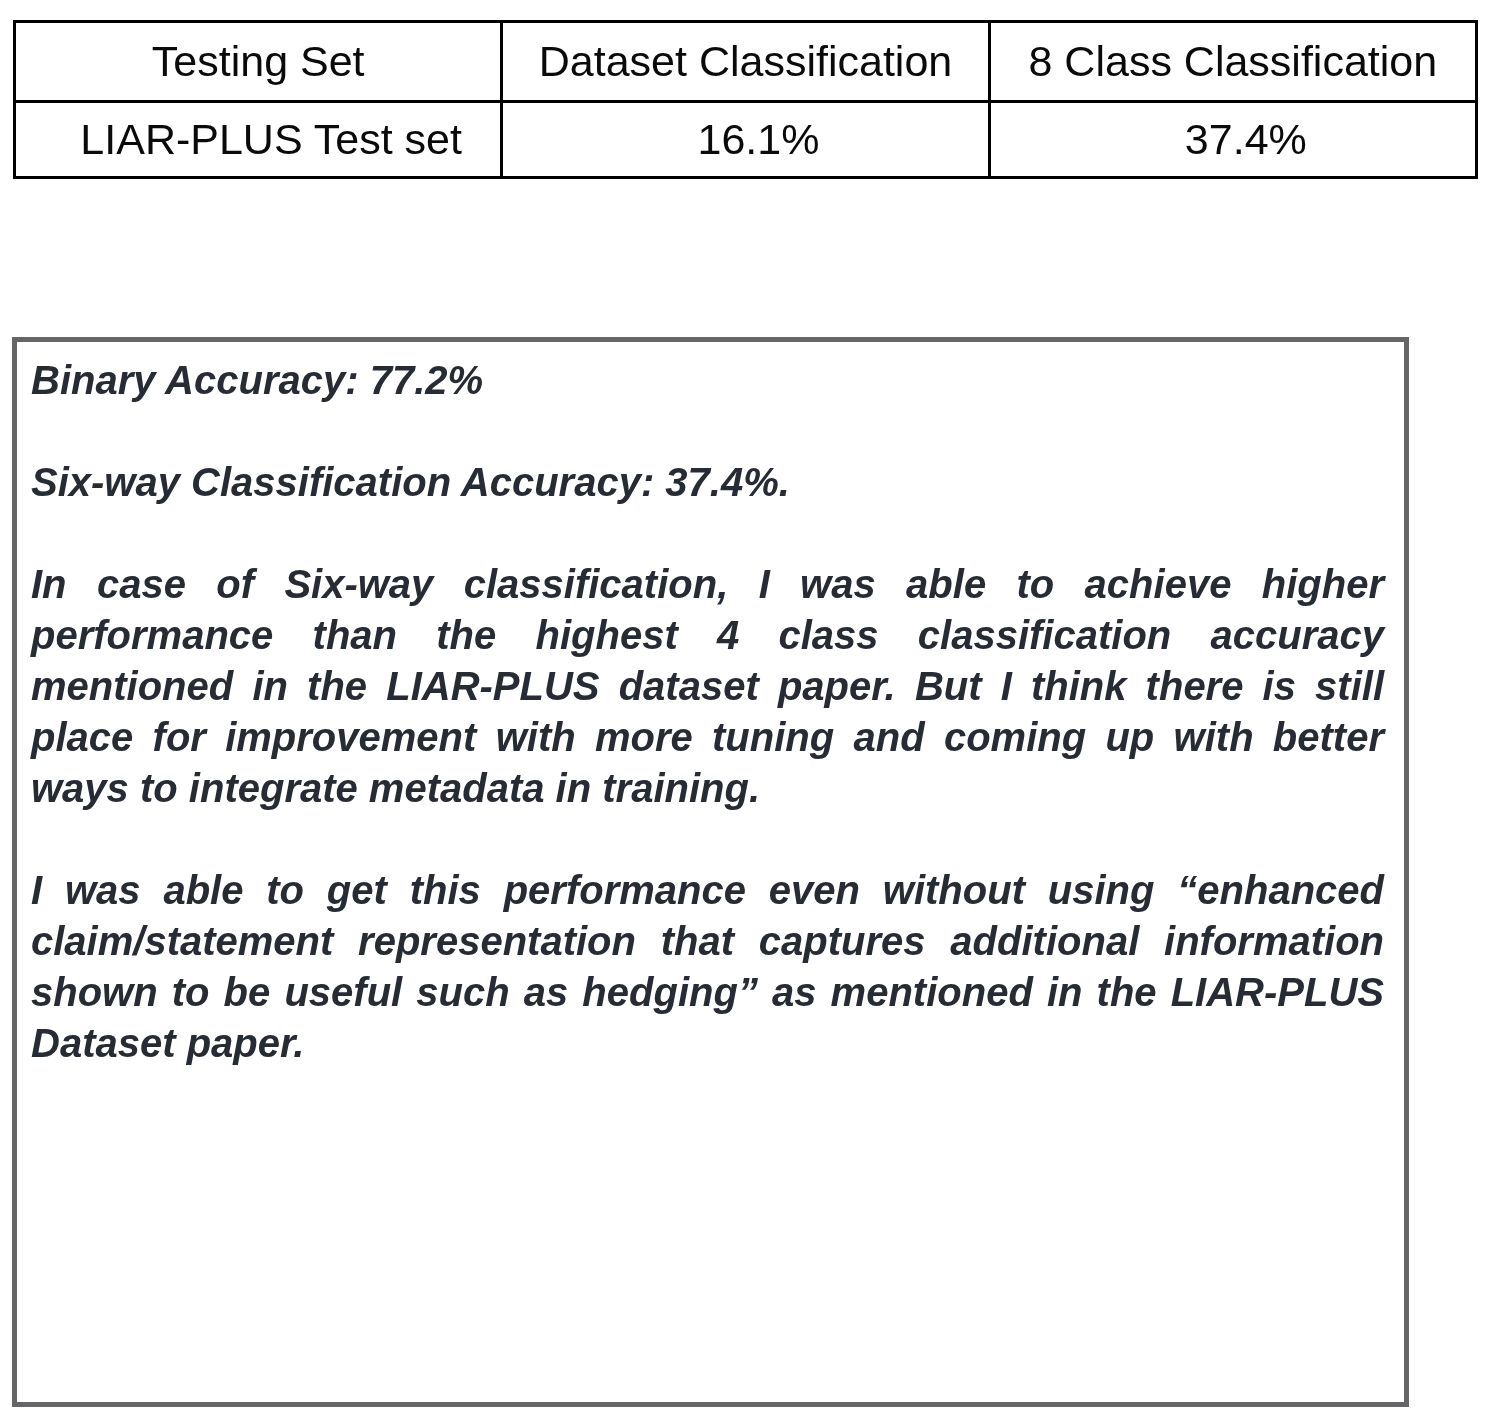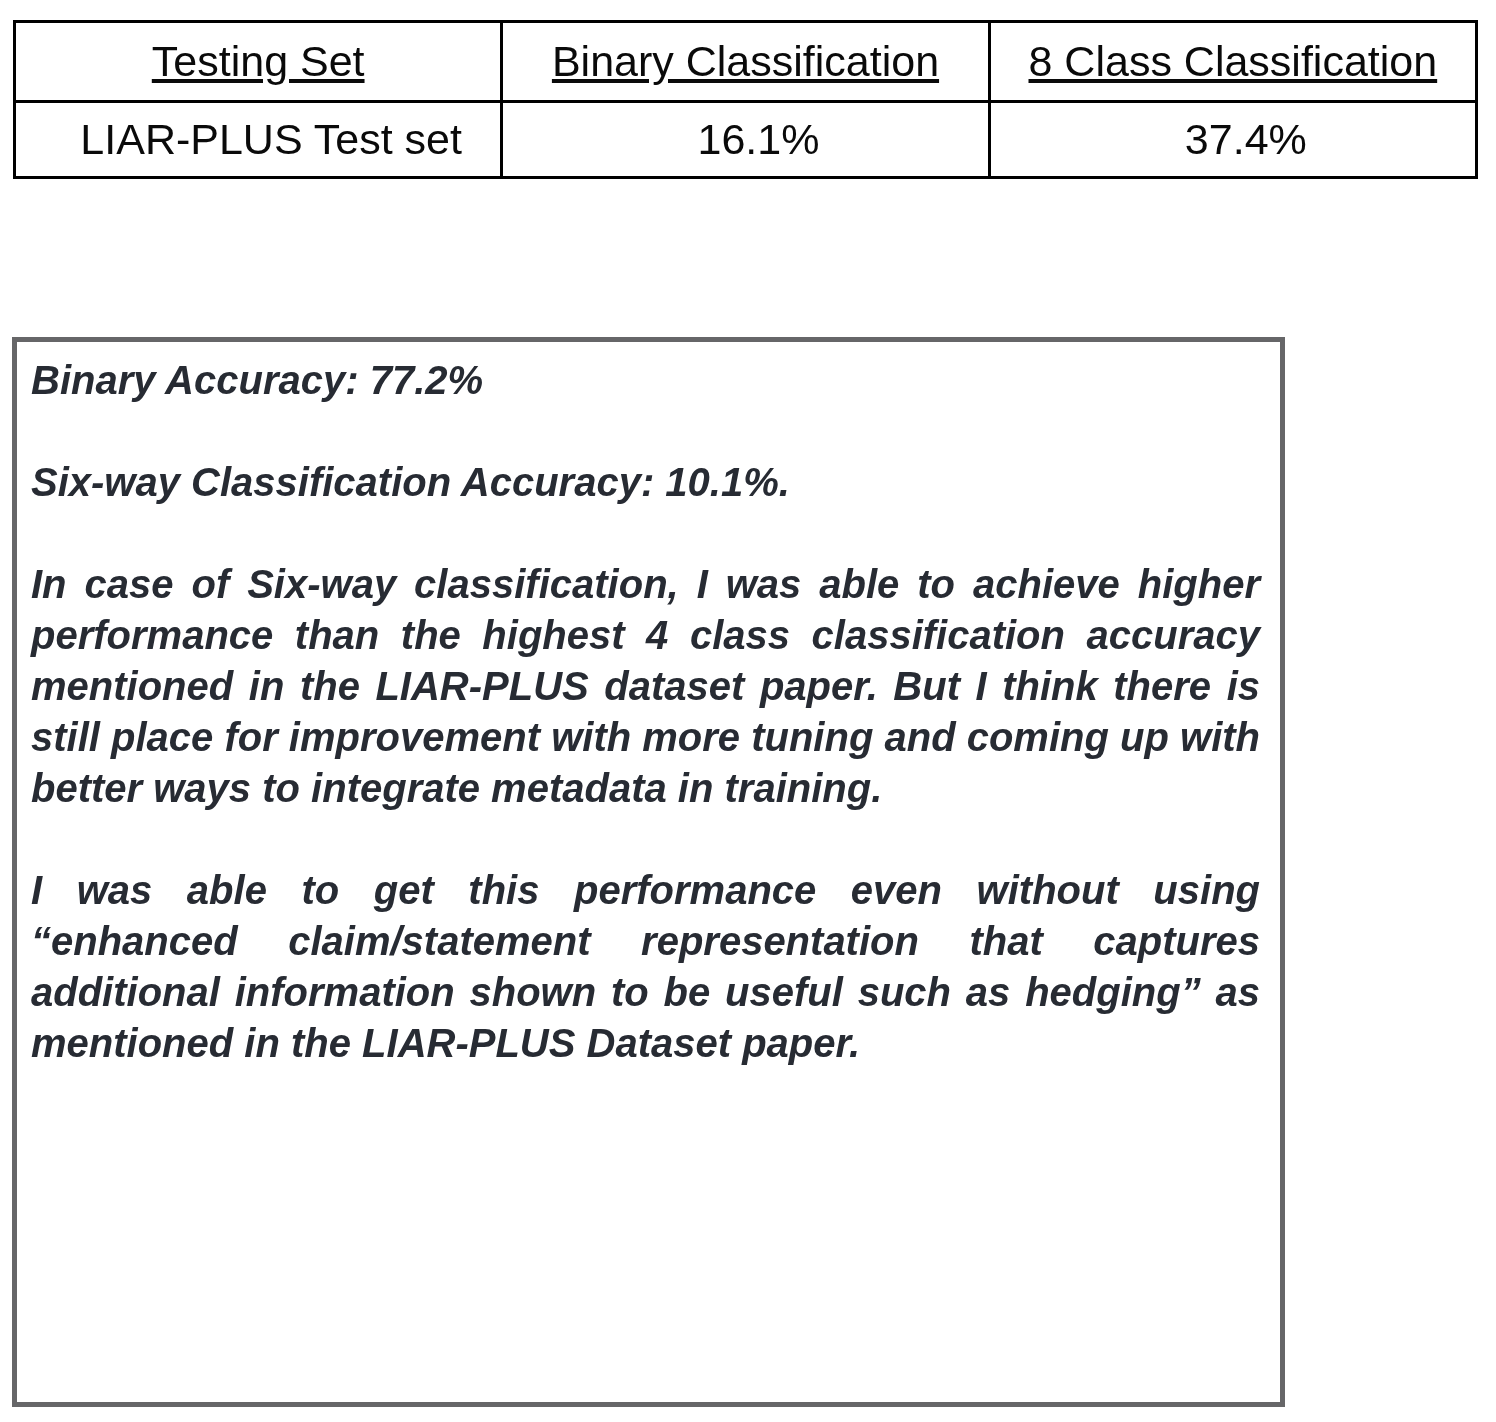--- a/index.html
+++ b/index.html
@@ -27,26 +27,26 @@
   .results-table td{
     border:3px solid var(--table-border);
     text-align:center;
     vertical-align:middle;
     font-size:43px;
     line-height:1.1;
     color:var(--table-text);
     font-weight:normal;
     padding:0 6px;
   }
-  .results-table tr.header-row td{height:80px;text-decoration:underline;}
+  .results-table tr.header-row td{height:80px;}
   .results-table tr.data-row td{height:76px;padding-left:32px;}
   
   .summary-box{
     margin:158px 0 0 12px;
-    width:1273px;
+    width:1397px;
     height:1070px;
     border:5px solid var(--box-border);
     padding:13px 20px 20px 14px;
     background:var(--page-bg);
     overflow:hidden;
   }
   .summary-box p{
     margin:0 0 51px 0;
     font-size:40px;
     line-height:51px;
@@ -57,29 +57,29 @@
   }
   .summary-box p:last-child{margin-bottom:0;}
 </style>
 </head>
 <body>
 
 <table class="results-table">
   <tbody>
     <tr class="header-row">
       <td>Testing Set</td>
-      <td>Binary Classification</td>
+      <td>Dataset Classification</td>
       <td>8 Class Classification</td>
     </tr>
     <tr class="data-row">
       <td>LIAR-PLUS Test set</td>
       <td>16.1%</td>
       <td>37.4%</td>
     </tr>
   </tbody>
 </table>
 
 <div class="summary-box">
   <p>Binary Accuracy: 77.2%</p>
-  <p>Six-way Classification Accuracy: 10.1%.</p>
+  <p>Six-way Classification Accuracy: 37.4%.</p>
   <p>In case of Six-way classification, I was able to achieve higher performance than the highest 4 class classification accuracy mentioned in the LIAR-PLUS dataset paper. But I think there is still place for improvement with more tuning and coming up with better ways to integrate metadata in training.</p>
   <p>I was able to get this performance even without using “enhanced claim/statement representation that captures additional information shown to be useful such as hedging”  as mentioned in the LIAR-PLUS Dataset paper.</p>
 </div>
 
 </body></html>

